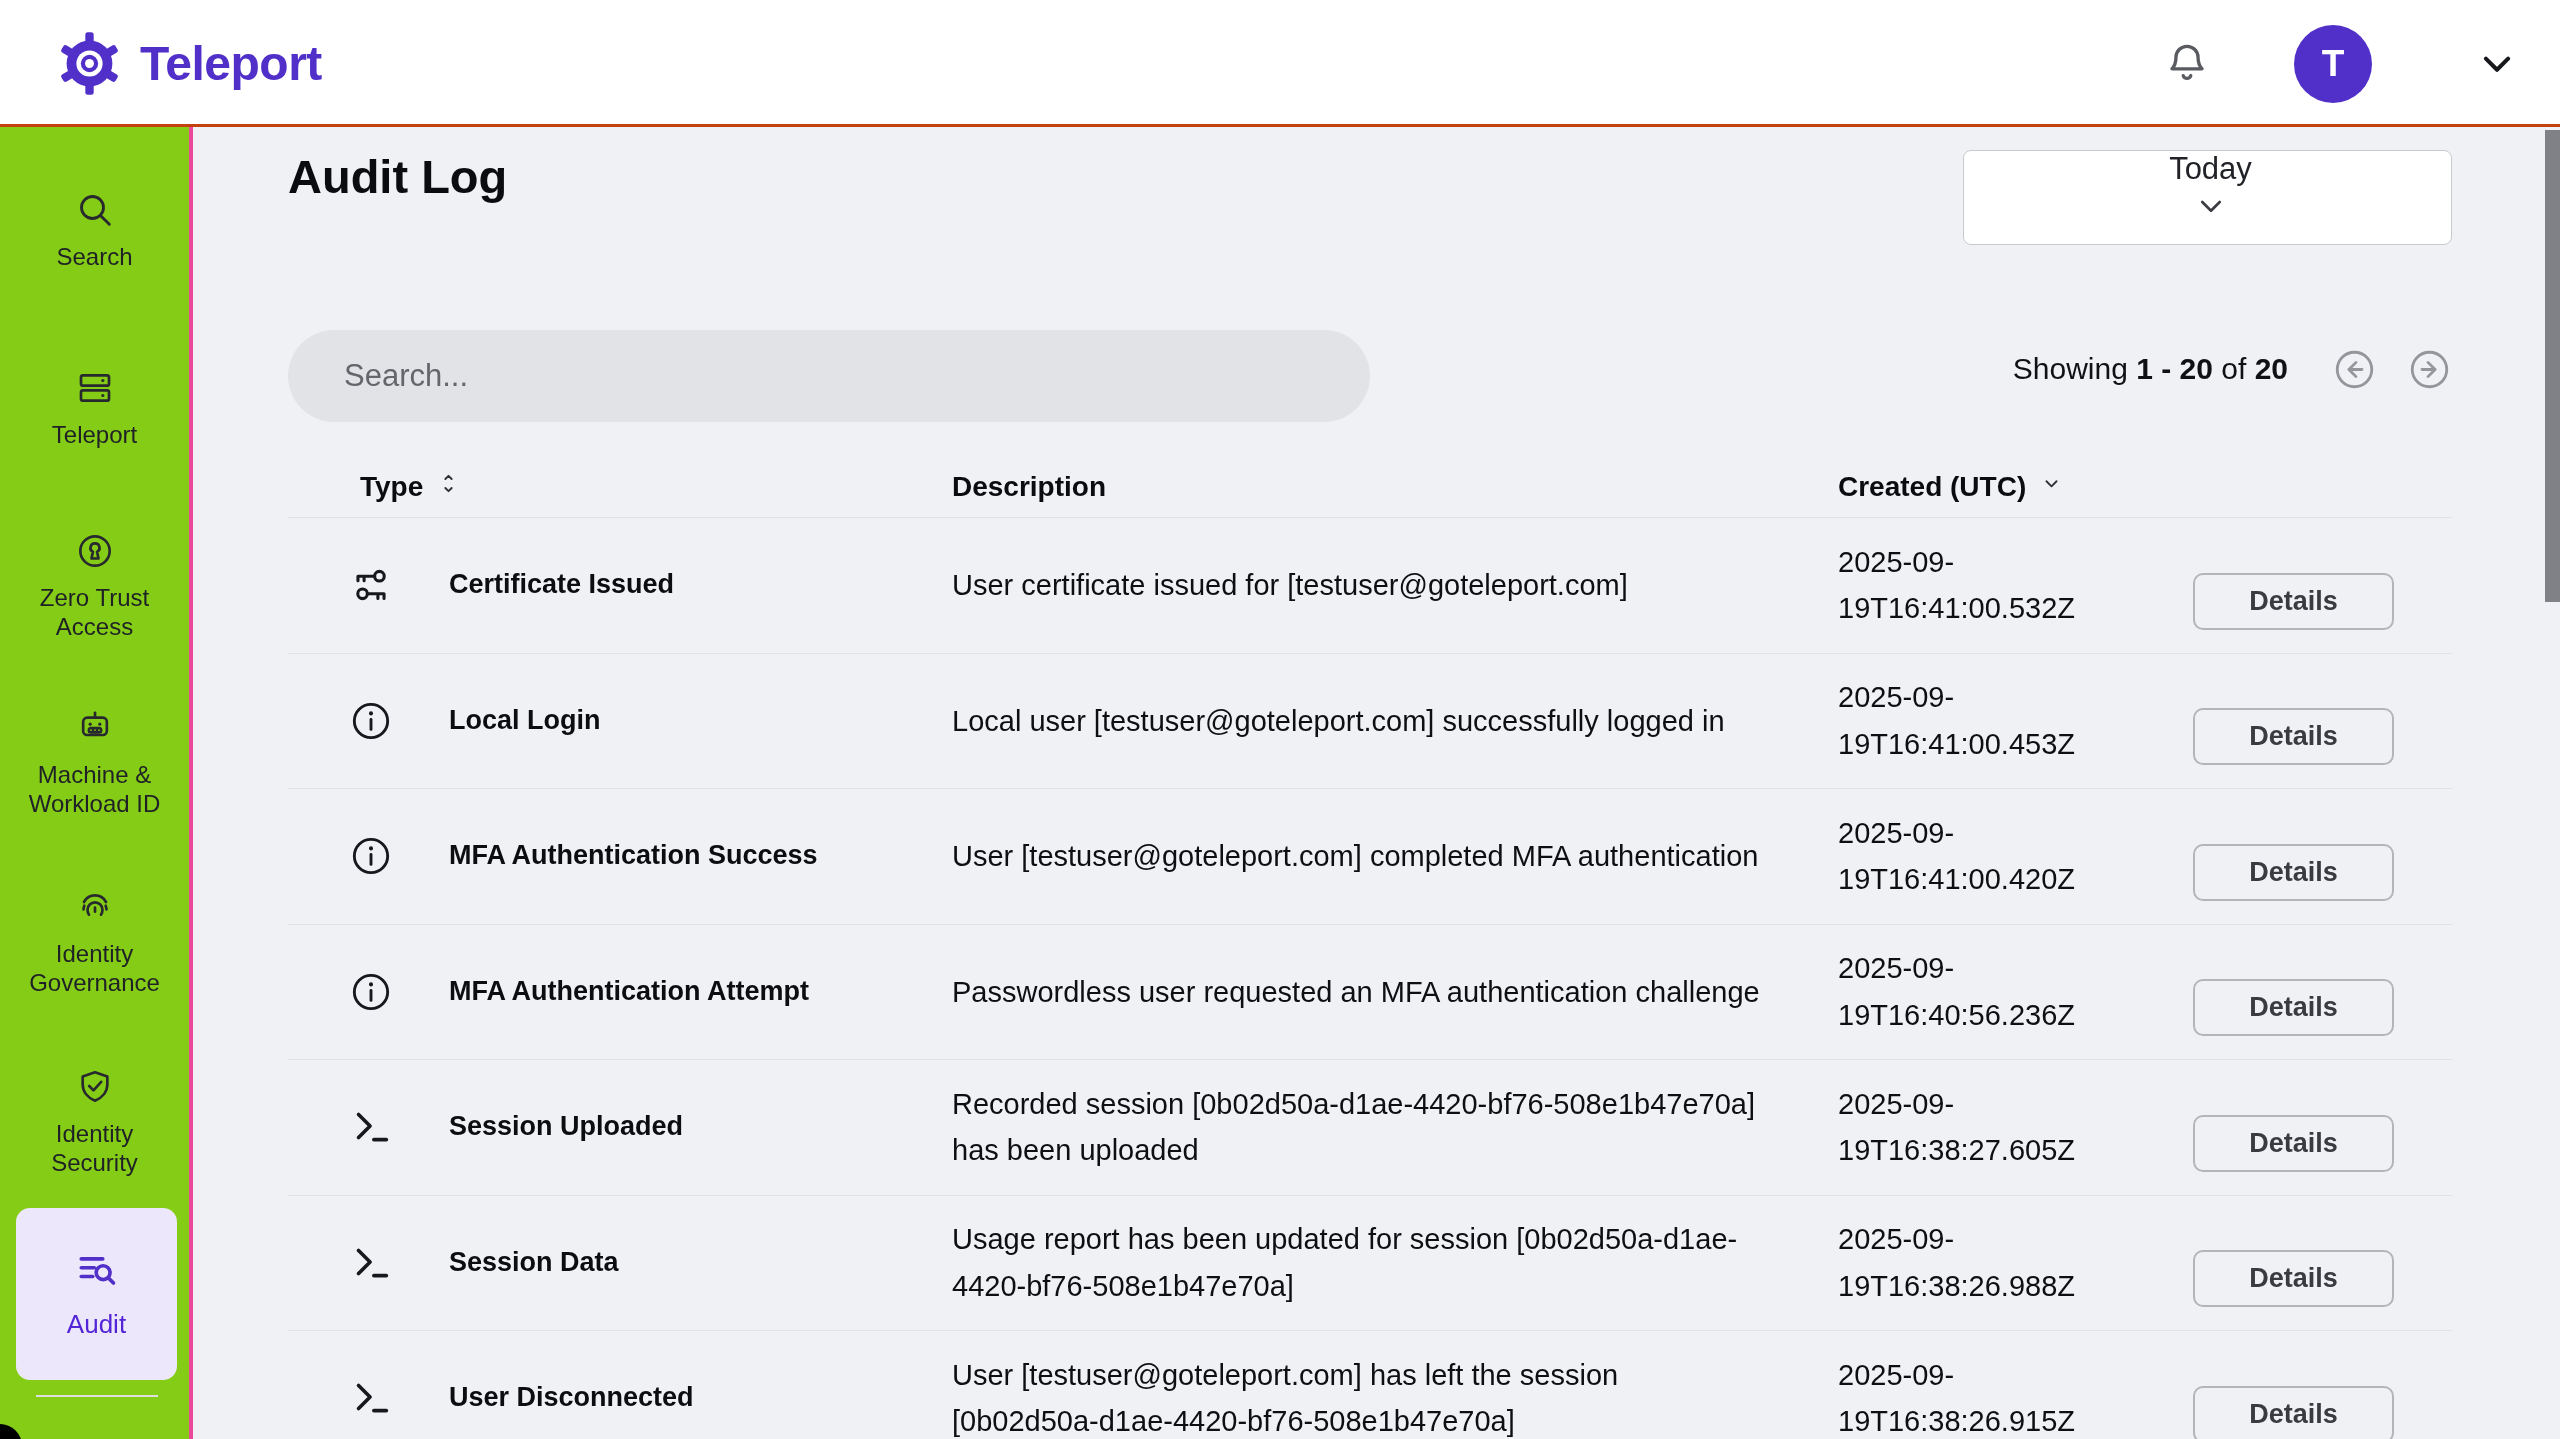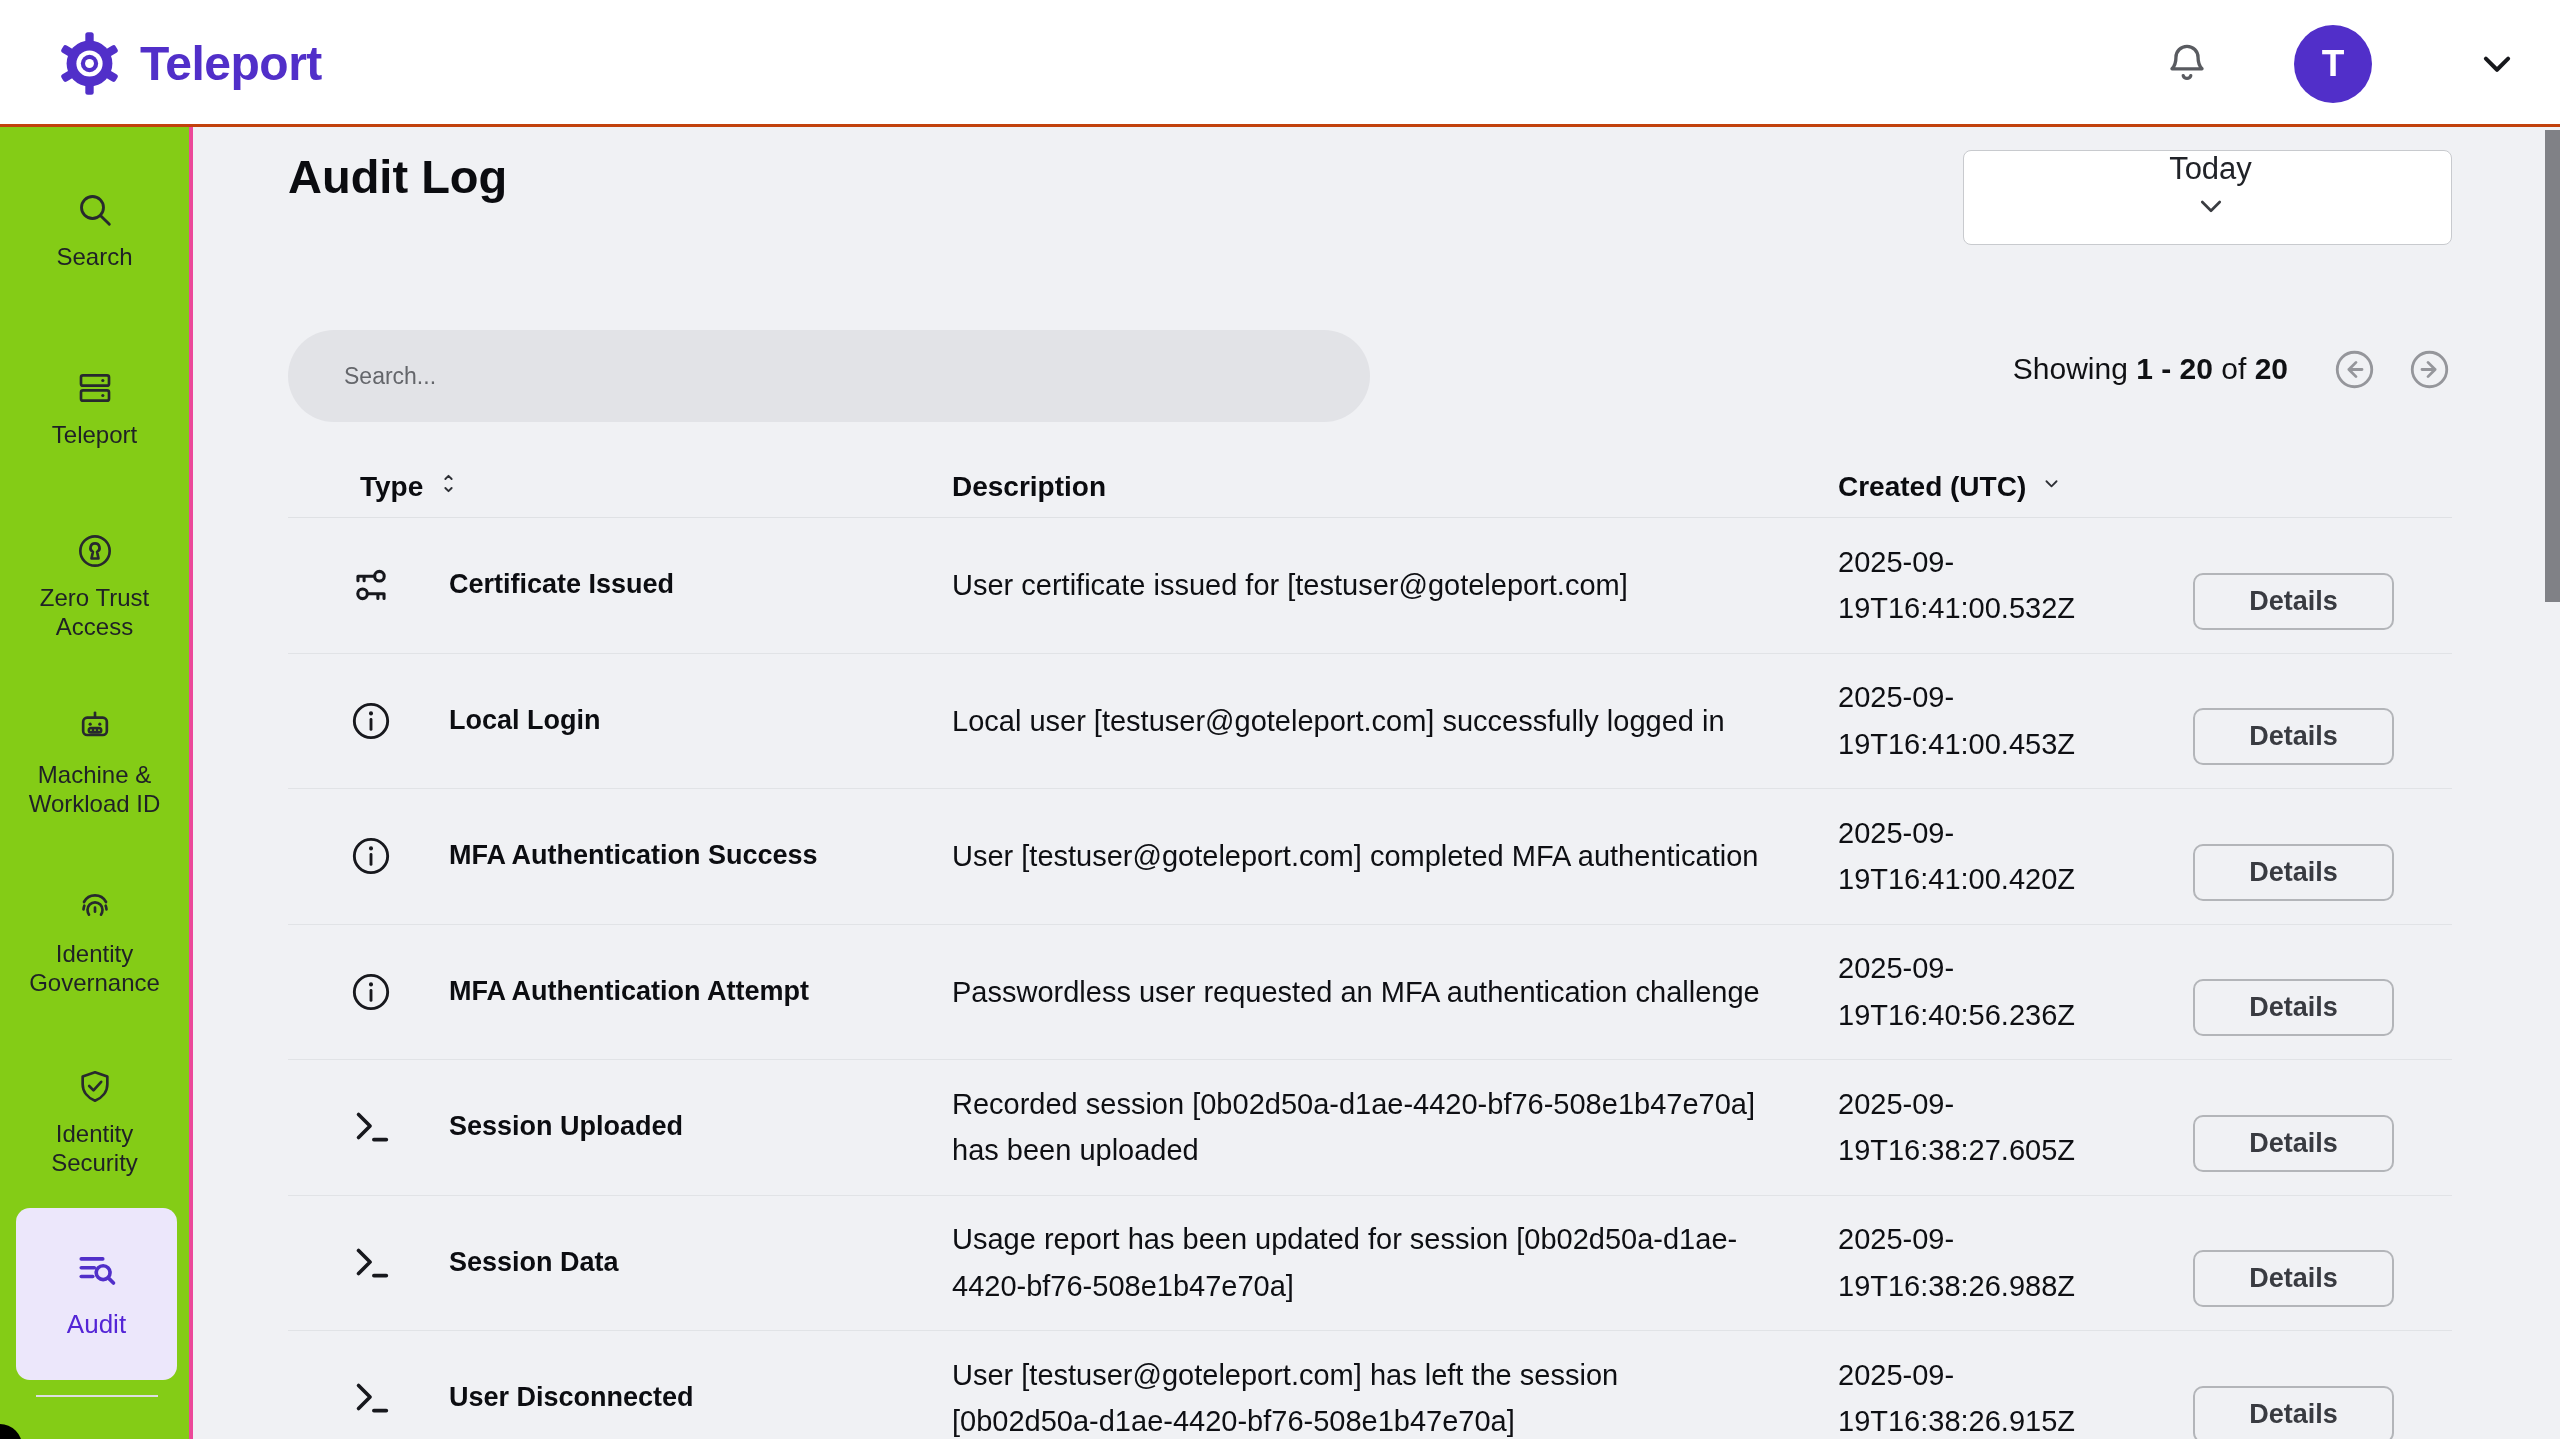--- a/index.html
+++ b/index.html
@@ -34,21 +34,21 @@
   .side-item.active .side-label { color:#5425D6; font-size:26px; }
   .sidebar-divider { position:absolute; left:36px; width:122px; top:1268px; height:2px; background:#DDDEE1; }
 
   
   .main { position:absolute; left:193px; top:127px; right:0; bottom:0; background:var(--page-bg,#F0F1F4); overflow:hidden; }
   .page-title { position:absolute; left:95px; top:22px; margin:0; font-size:47px; font-weight:700; color:#0B0C10; }
   .range-select { position:absolute; right:108px; top:23px; width:489px; height:95px; background:#FFFFFF; border:1px solid #C8CACE; border-radius:8px; display:flex; align-items:center; justify-content:flex-start; padding:0 30px 0 36px; font-size:31px; color:#212328; cursor:pointer; font-family:inherit;flex-direction:column; }
   .range-select svg { width:38px; height:38px; color:#3A3C41; }
 
   .search-pill { position:absolute; left:95px; top:203px; width:1082px; height:92px; background:#E2E3E7; border-radius:46px; }
-  .search-pill input { width:100%; height:100%; background:transparent; border:none; outline:none; border-radius:46px; padding:0 40px 0 56px; font-size:23px; color:#0f172a; font-family:inherit; }
+  .search-pill input { width:100%; height:100%; background:transparent; border:none; outline:none; border-radius:46px; padding:0 40px 0 56px; font-size:31px; color:#0f172a; font-family:inherit; }
   .search-pill input::placeholder { color:#64666B; opacity:1; }
 
   .paging { position:absolute; right:108px; top:219px; height:46px; display:flex; align-items:center; }
   .showing { font-size:30px; color:#101114; margin-right:44px; white-space:nowrap; }
   .showing b { font-weight:700; }
   .page-btn { width:45px; height:45px; border:none; background:transparent; padding:0; color:#95969B; cursor:pointer; }
   .page-btn svg { width:45px; height:45px; display:block; }
   .page-btn + .page-btn { margin-left:30px; }
 
   

